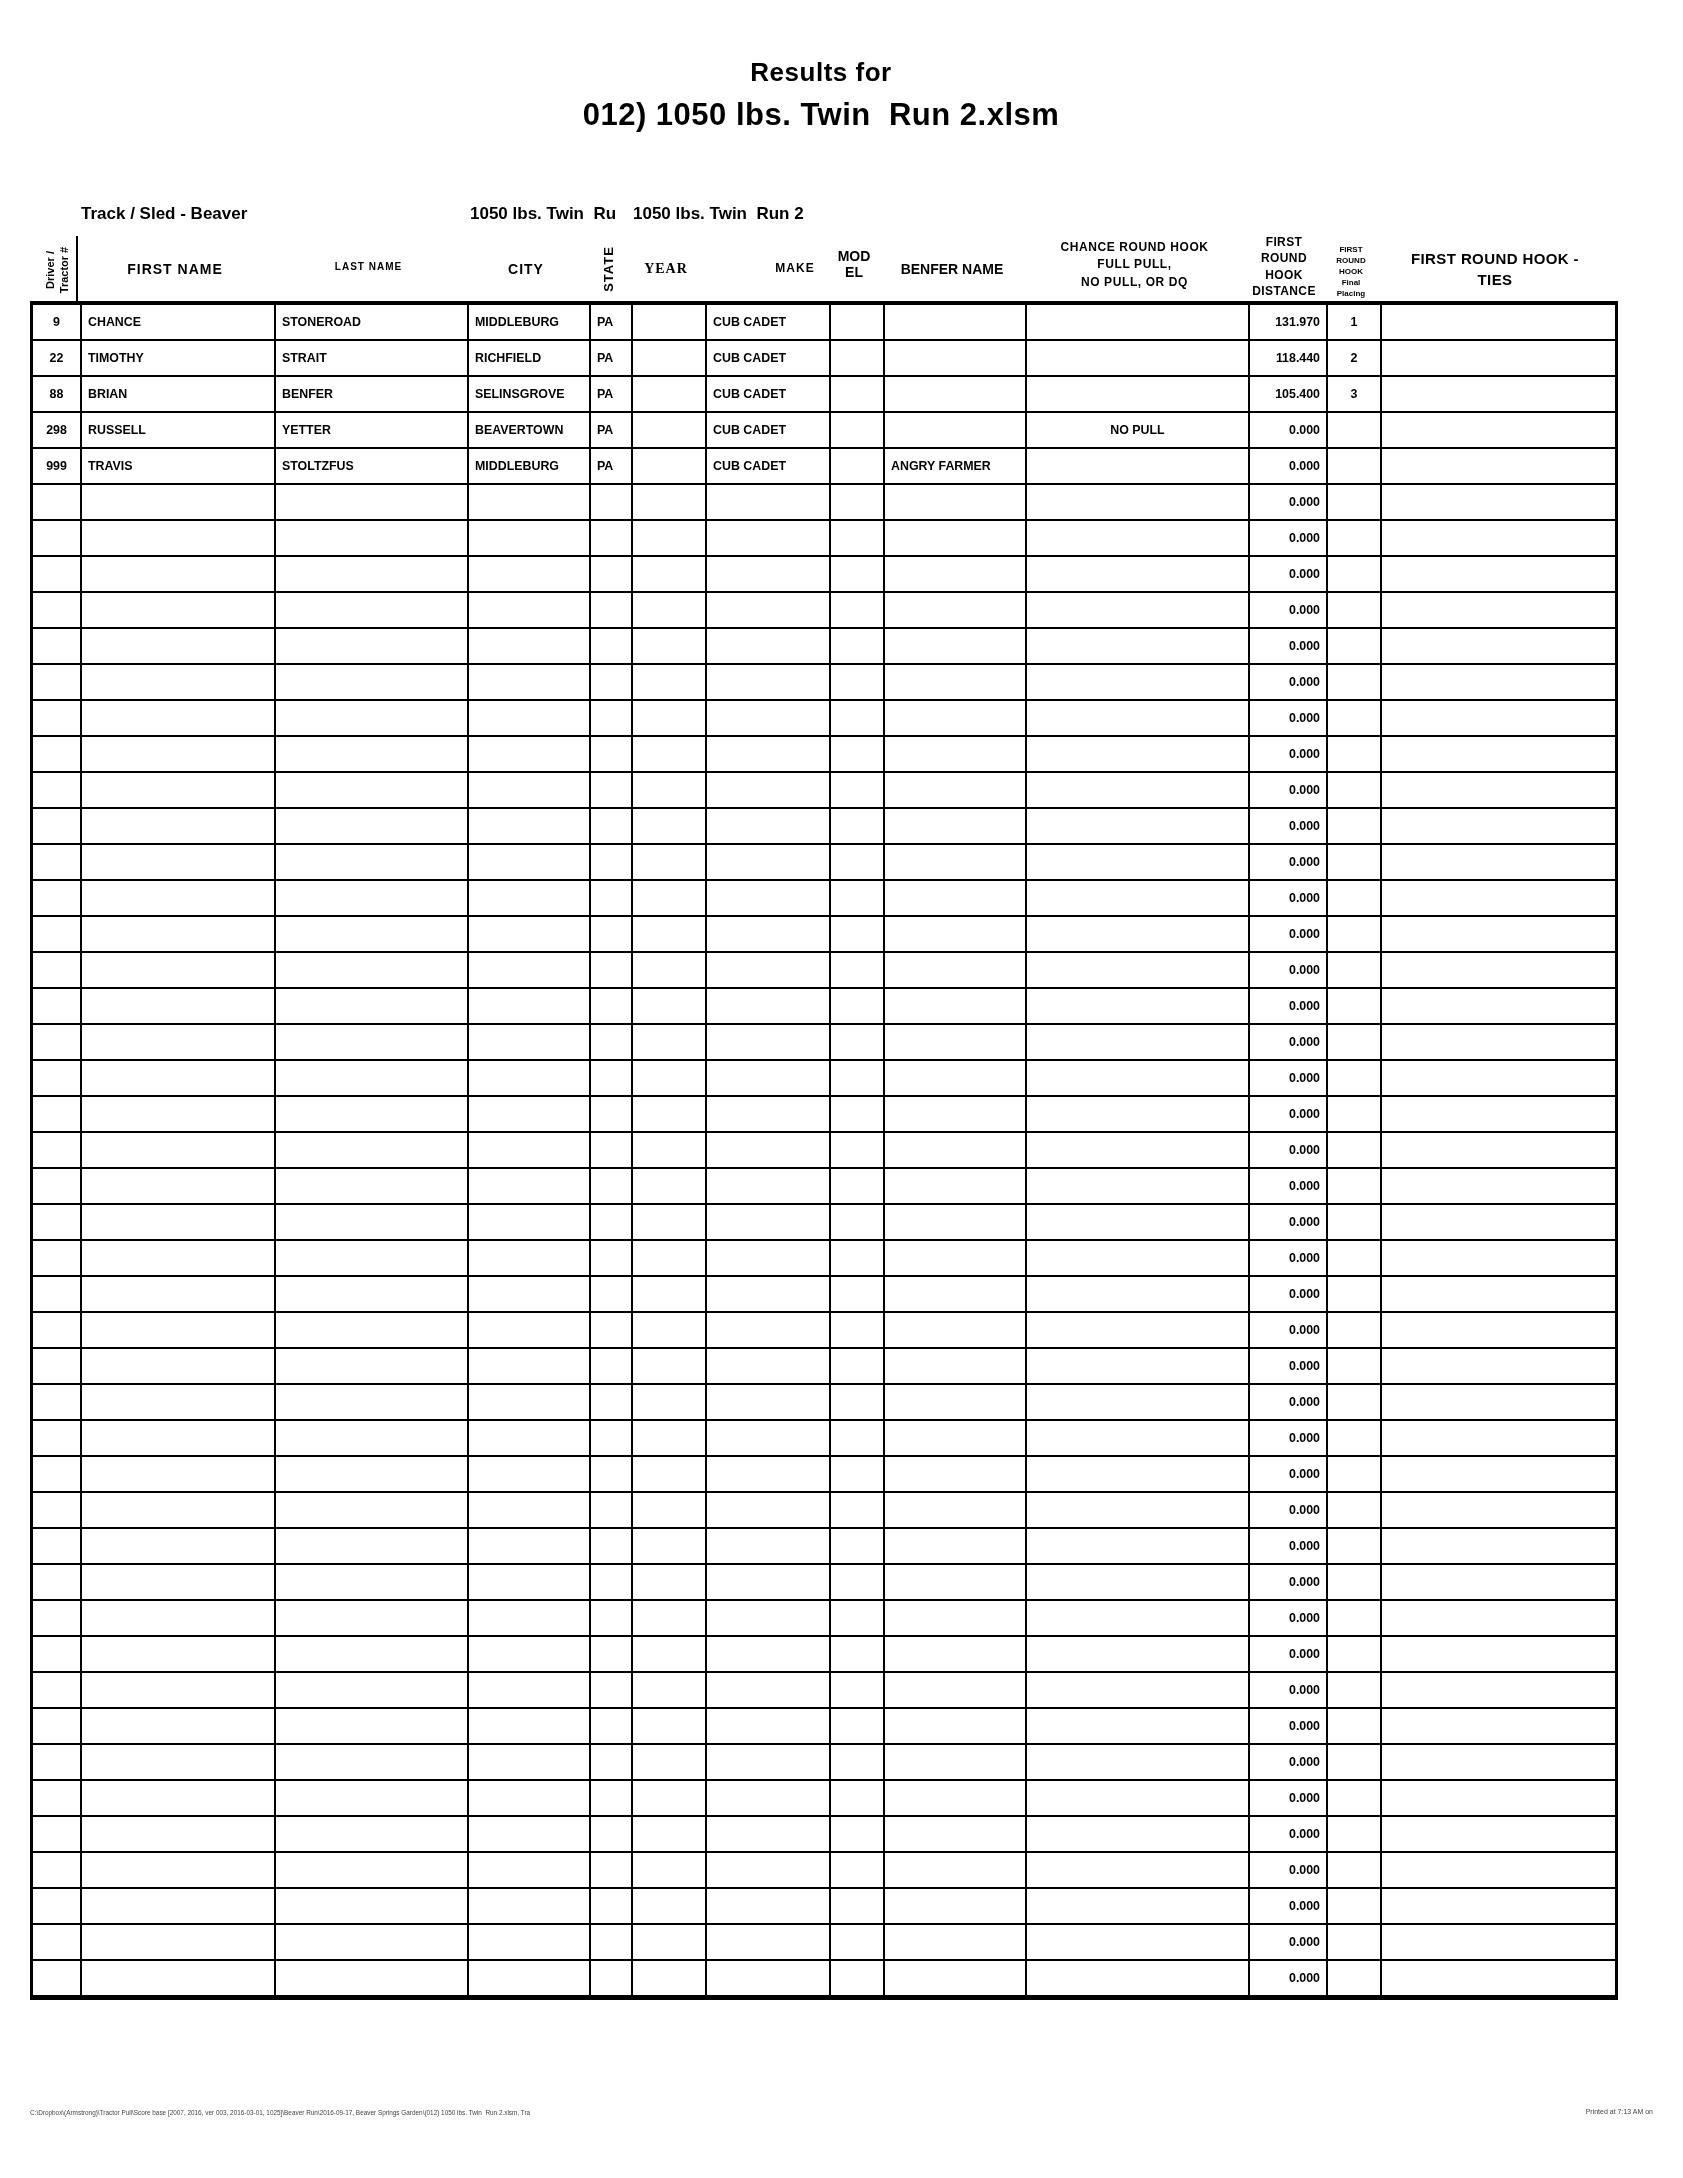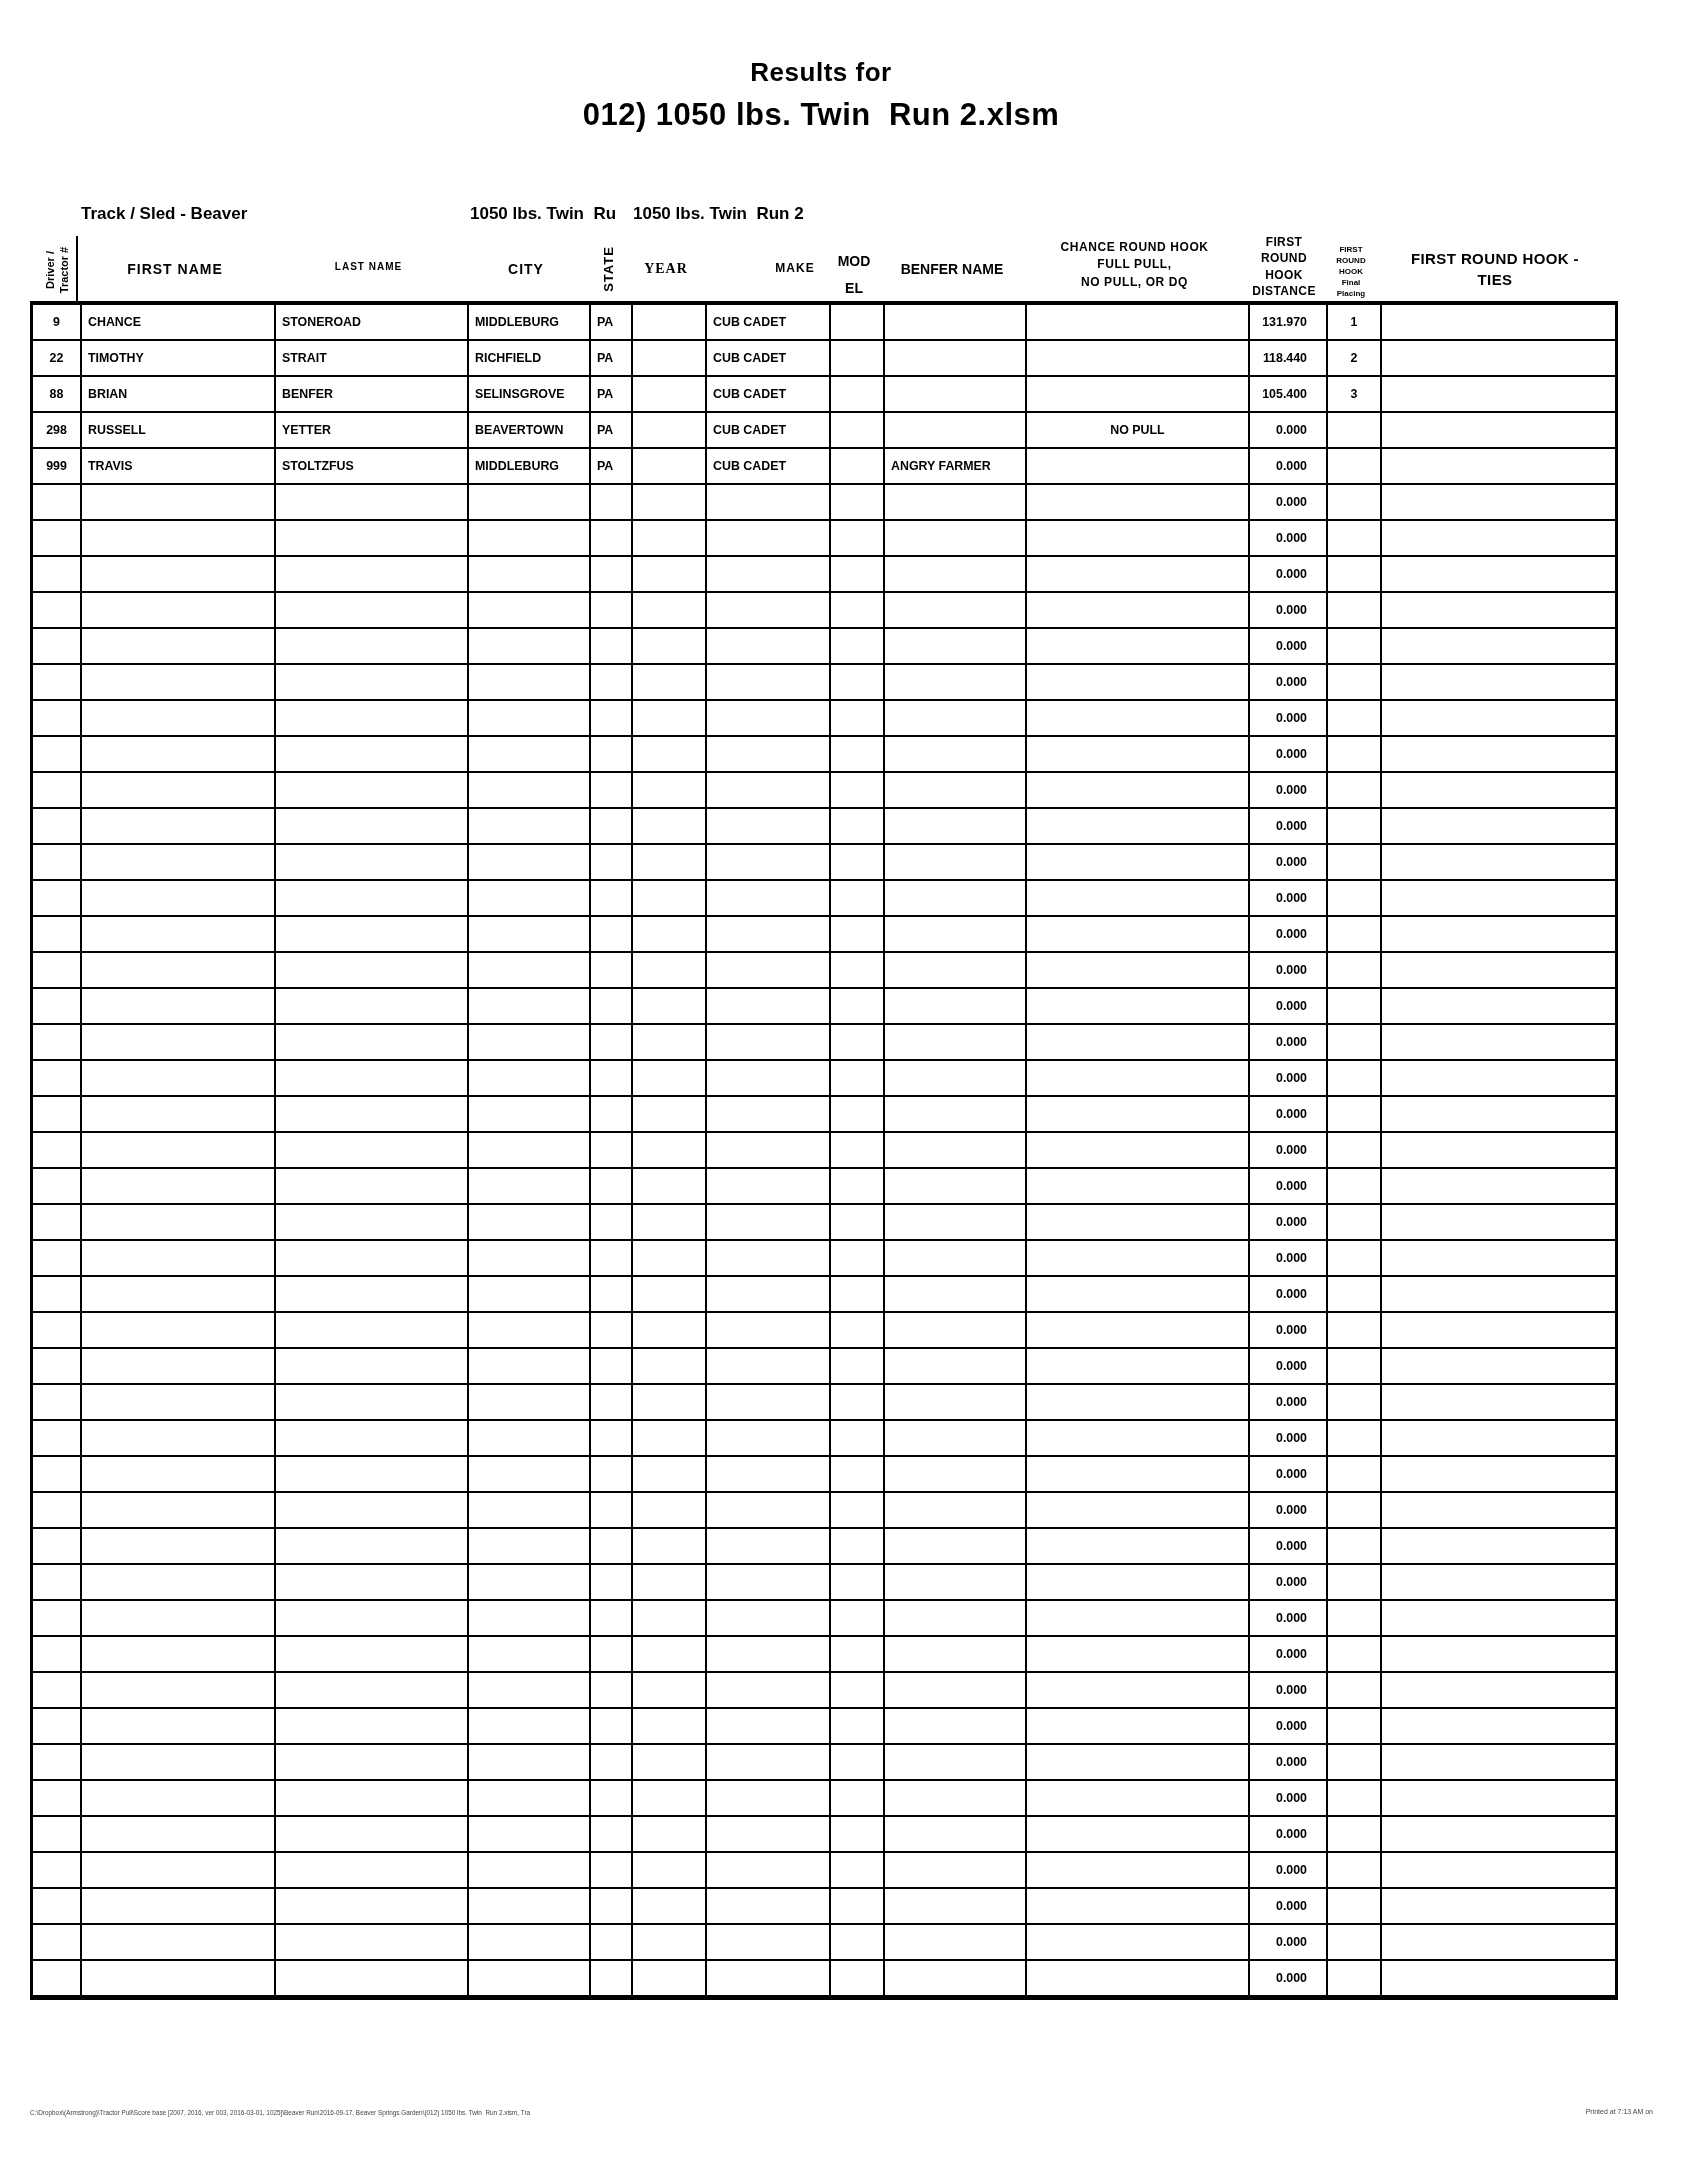--- a/index.html
+++ b/index.html
@@ -24,21 +24,21 @@
   .hdr{position:absolute;font-weight:bold;text-align:center;white-space:pre-line;}
   .hdr-divider{position:absolute;left:76px;top:236px;width:2px;height:69px;background:#000;}
   .rot{transform:rotate(-90deg);display:flex;align-items:center;justify-content:center;}
   .hdr-driver{left:21px;top:248px;width:71px;height:44px;font-size:11px;line-height:14px;}
   .hdr-state{left:576px;top:261px;width:63px;height:16px;font-size:13px;letter-spacing:1px;}
   .hdr-first{left:78px;top:261px;width:194px;font-size:14px;letter-spacing:1px;}
   .hdr-last{left:272px;top:261px;width:193px;font-size:10px;letter-spacing:1px;}
   .hdr-city{left:465px;top:261px;width:122px;font-size:14px;letter-spacing:1px;}
   .hdr-year{left:629px;top:261px;width:74px;font-size:14px;letter-spacing:1px;font-family:Liberation Serif, serif;}
   .hdr-make{left:733px;top:261px;width:124px;font-size:12px;letter-spacing:1px;}
-  .hdr-model{left:827px;top:248px;width:54px;font-size:14px;line-height:27px;}
+  .hdr-model{left:827px;top:248px;width:54px;font-size:14px;line-height:16px;}
   .hdr-vehicle{left:881px;top:261px;width:142px;font-size:14px;}
   .hdr-fullpull{left:1023px;top:239px;width:223px;font-size:12px;line-height:17.3px;letter-spacing:0.6px;}
   .hdr-distance{left:1245px;top:234px;width:78px;font-size:12px;line-height:16.3px;letter-spacing:0.4px;}
   .hdr-placing{left:1324px;top:244px;width:54px;font-size:8px;line-height:11px;}
   .hdr-ties{left:1378px;top:248px;width:234px;font-size:15px;line-height:21px;letter-spacing:0.4px;}
   
   .tbl{
     position:absolute;left:30px;top:301px;
     box-sizing:border-box;width:1588px;
     border:3px solid #000;border-top:4px solid #000;border-bottom:3px solid #000;
@@ -51,21 +51,21 @@
     box-sizing:border-box;
     border-right:2px solid #000;
     border-bottom:2px solid #000;
     display:flex;align-items:center;
     font-size:12.4px;font-weight:bold;
     overflow:hidden;white-space:nowrap;
   }
   .col-ties{border-right:none;}
   .col-driver,.col-full_pull,.col-placing{justify-content:center;}
   .col-first_name,.col-last_name,.col-city,.col-state,.col-year,.col-make,.col-model,.col-vehicle_name{justify-content:flex-start;padding-left:6px;}
-  .col-distance{justify-content:flex-end;padding-right:19px;}
+  .col-distance{justify-content:flex-end;padding-right:6px;}
   
   .footer-left{position:absolute;left:30px;top:2109px;font-size:6.4px;font-weight:normal;color:#444;white-space:pre;}
   .footer-right{position:absolute;right:30px;top:2108px;font-size:7px;font-weight:normal;color:#444;white-space:pre;}
 </style>
 </head>
 <body>
 
 <div class="page">
 
   <div class="title-wrap">

